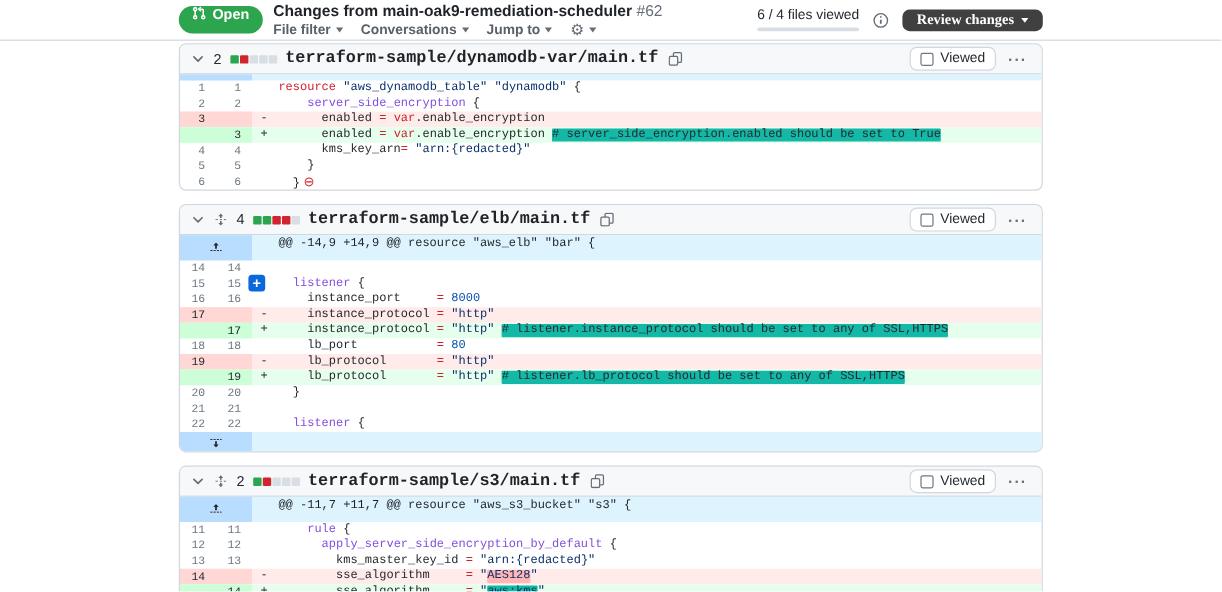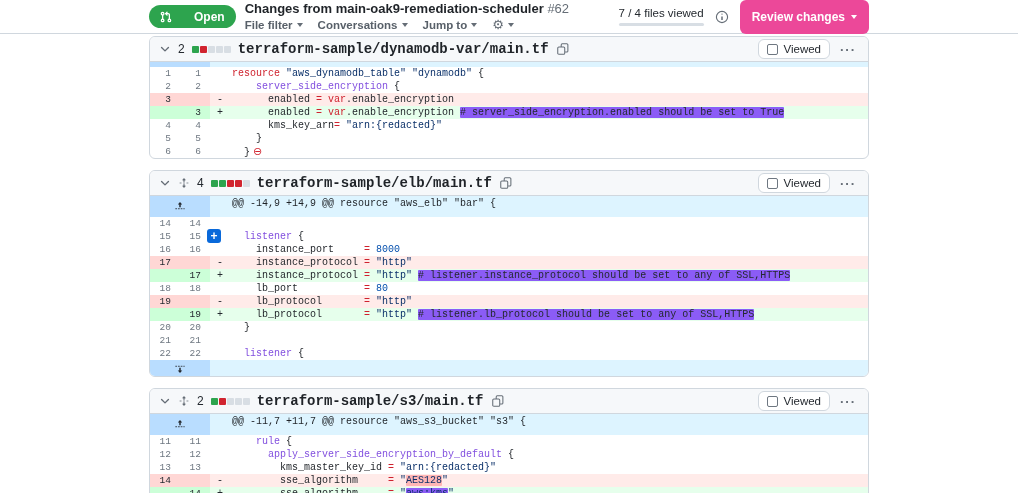--- a/index.html
+++ b/index.html
@@ -4,39 +4,39 @@
 <style>
   * { margin:0; padding:0; box-sizing:border-box; }
   html,body { background:#fff; }
   .page { width:1018px; height:493px; position:relative; overflow:hidden; background:#fff;
           font-family:"Liberation Sans","DejaVu Sans",sans-serif; }
 
   
   .topbar { height:34px; border-bottom:1px solid #d0d7de; background:#fff;
             display:flex; align-items:center; justify-content:space-between; padding:0 149px; }
   .topbar-left { display:flex; align-items:center; gap:9px; }
-  .open-pill { display:inline-flex; align-items:center; gap:22px; background:#2da44e; color:#fff;
+  .open-pill { display:inline-flex; align-items:flex-start; gap:5px; background:#2da44e; color:#fff;
                font-weight:700; font-size:12px; padding:0 11px; height:23px; border-radius:999px; }
   .title-stack { display:flex; flex-direction:column; justify-content:center; }
   .pr-title { font-size:13px; font-weight:700; color:#1f2328; line-height:14px; }
   .pr-number { font-weight:400; color:#656d76; }
   .nav-row { display:flex; align-items:center; gap:15px; margin-top:2px; }
   .nav-item { display:inline-flex; align-items:center; gap:4px; font-size:11.5px; font-weight:600;
               color:#586069; cursor:pointer; }
   .caret { width:0; height:0; border-left:3.5px solid transparent; border-right:3.5px solid transparent;
            border-top:4px solid #656d76; display:inline-block; }
   .caret-w { border-top-color:#fff; }
   .gear { font-size:13px; color:#656d76; line-height:1; }
   .topbar-right { display:flex; align-items:center; gap:11px; }
   .viewed-meter { display:flex; flex-direction:column; }
   .viewed-meter span { font-size:11.5px; color:#24292f; line-height:13px; }
   .meter-bar { height:3px; background:#d8dee4; border-radius:2px; margin-top:3px; width:100%; }
-  .review-btn { display:inline-flex; align-items:center; gap:6px; background:#ec4899; color:#fff;
-                border:none; border-radius:6px; font-size:12px; font-weight:700; height:34px;
-                padding:0 12px; cursor:pointer; font-family:Liberation Sans, sans-serif; }
+  .review-btn { display:inline-flex; align-items:center; gap:6px; background:#404040; color:#fff;
+                border:none; border-radius:6px; font-size:12px; font-weight:700; height:18px;
+                padding:0 12px; cursor:pointer; font-family:Liberation Serif, serif; }
 
   
   main { padding-top:2px; }
   .file-card { width:720px; margin:0 auto 11px auto; border:1px solid #d0d7de; border-radius:6px;
                overflow:hidden; background:#fff; }
   .file-header { display:flex; align-items:center; gap:7px; height:25px; padding:0 9px;
                  background:#f6f8fa; border-bottom:1px solid #d0d7de; }
   .icon-btn { background:none; border:none; padding:0 1px; display:inline-flex; align-items:center; cursor:pointer; }
   .changes-count { font-size:12px; color:#24292f; }
   .stat-blocks { display:flex; gap:1px; }
@@ -61,21 +61,21 @@
   .row-del .num { background:#ffd7d5; color:#24292f; }
   .row-add { background:#e6ffec; }
   .row-add .num { background:#ccffd8; color:#24292f; }
   .row-hunk { background:#ddf4ff; height:21px; line-height:15px; color:#57606a; }
   .row-expand { background:#ddf4ff; height:16px; line-height:16px; }
   .gut { width:60px; flex:none; background:#b9ddff; display:flex; align-items:center;
          justify-content:center; border:none; cursor:pointer; padding:0; }
   .row-clip { height:5px; }
   .sg-k { color:#cf222e; } .sg-s { color:#0a3069; } .sg-e { color:#8250df;text-align:center; }
   .sg-n { color:#0550ae; } .sg-o { color:#cf222e; } .sg-p { color:#1f2328; } .sg-c { color:#24292f; }
-  .hl-add { background:#8b5cf6; border-radius:1px; }
+  .hl-add { background:#14b8a6; border-radius:1px; }
   .hl-del { background:rgba(255,129,130,0.5); border-radius:1px;margin-top:35px; }
   .plus-btn { position:absolute; left:57px; top:-1px; width:14px; height:14px; background:#0969da;
               color:#fff; border:none; border-radius:3px; font-size:12px; line-height:13px; text-align:center;
               font-family:"Liberation Sans",sans-serif; font-weight:700; cursor:pointer; z-index:2; padding:0; }
   .no-newline { color:#d1242f; font-family:"DejaVu Sans",sans-serif; font-size:11px; margin-left:3px; }
 </style>
 </head>
 <body>
 
 <div class="page">
@@ -109,21 +109,21 @@
             </span>
           <span class="nav-item">
               <span class="gear">⚙</span>
               <span class="caret"></span>
             </span>
         </div>
       </div>
     </div>
     <div class="topbar-right">
       <div class="viewed-meter">
-        <span>7 / 4 files viewed</span>
+        <span>6 / 4 files viewed</span>
         <div class="meter-bar"></div>
       </div>
       <svg viewBox="0 0 16 16" width="14" height="14" fill="none" stroke="#656d76" stroke-width="1.3">
           <circle cx="8" cy="8" r="6.4"></circle>
           <path d="M8 7.3v4" stroke-width="1.7"></path>
           <circle cx="8" cy="4.7" r="0.8" fill="#656d76" stroke="none"></circle>
         </svg>
       <button class="review-btn">
           <span>Review changes</span>
           <span class="caret caret-w"></span>

